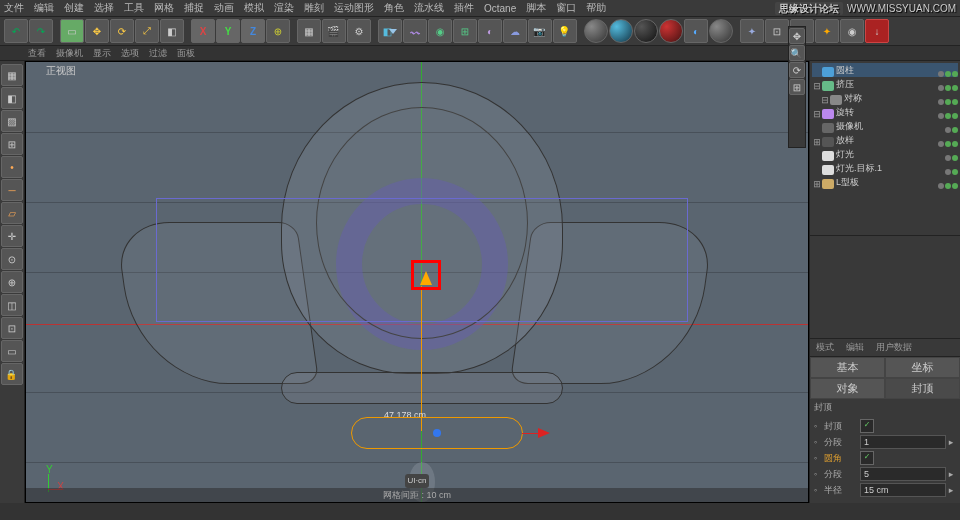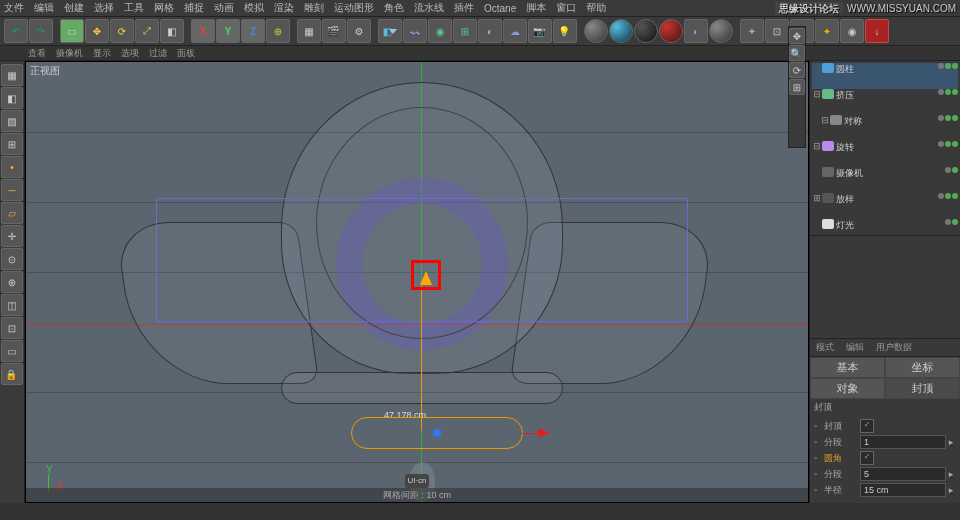--- a/index.html
+++ b/index.html
@@ -17,21 +17,21 @@
 .sphere.blue{background:radial-gradient(circle at 30% 30%,#5bd,#134)}
 .sphere.dark{background:radial-gradient(circle at 30% 30%,#555,#111)}
 .sphere.red{background:radial-gradient(circle at 30% 30%,#c33,#411)}
 .red-dot{background:#a22;border-color:#c44}
 .secondary-bar{display:flex;align-items:center;height:14px;background:#333;padding:0 28px;font-size:9px;color:#999;border-bottom:1px solid #222}
 .secondary-bar span{margin-right:10px}
 .main{display:flex;height:442px}
 .left-tools{width:24px;background:#3a3a3a;border-right:1px solid #222;padding-top:2px}
 .left-tools .tb-btn{margin:1px auto;width:20px;height:20px}
 .viewport-wrap{flex:1;position:relative;background:#5a6570;border:1px solid #000}
-.vp-title{position:absolute;top:2px;left:4px;color:#ccc;font-size:10px}
+.vp-title{position:absolute;top:2px;left:20px;color:#ccc;font-size:10px}
 .grid-h{position:absolute;left:0;right:0;height:1px;background:rgba(0,0,0,0.2)}
 .axis-red{position:absolute;top:262px;left:0;right:0;height:1px;background:#b33}
 .axis-green{position:absolute;left:395px;top:0;bottom:0;width:1px;background:#3a3}
 .blue-box{position:absolute;left:130px;top:136px;width:530px;height:122px;border:1px solid #6a6ad0}
 .ring-shape{position:absolute;left:310px;top:116px;width:172px;height:172px;border-radius:50%;border:26px solid rgba(90,80,180,0.45);box-sizing:border-box}
 .dome{position:absolute;left:255px;top:20px;width:280px;height:290px;border:1px solid #333;border-radius:50% 50% 45% 45%;background:rgba(170,175,185,0.15)}
 .dome-inner{position:absolute;left:290px;top:45px;width:210px;height:230px;border:1px solid #444;border-radius:50%}
 .wing-l{position:absolute;left:100px;top:160px;width:180px;height:160px;border:1px solid #333;background:rgba(170,175,185,0.1);border-radius:30% 10% 10% 50% / 30% 10% 10% 60%;transform:skewX(8deg)}
 .wing-r{position:absolute;right:105px;top:160px;width:180px;height:160px;border:1px solid #333;background:rgba(170,175,185,0.1);border-radius:10% 30% 50% 10% / 10% 30% 60% 10%;transform:skewX(-8deg)}
 .base-bar{position:absolute;left:255px;top:310px;width:280px;height:30px;border:1px solid #333;border-radius:16px;background:rgba(170,175,185,0.12)}
@@ -45,21 +45,21 @@
 .dim-text{position:absolute;left:358px;top:348px;font-size:9px;color:#ddd}
 .tail{position:absolute;left:383px;top:400px;width:26px;height:40px;background:rgba(160,165,175,0.3);border-radius:50%}
 .axis-helper{position:absolute;left:6px;bottom:6px;width:32px;height:32px}
 .axis-helper .y{position:absolute;left:14px;top:0;color:#3c3}
 .axis-helper .x{position:absolute;right:0;bottom:4px;color:#c44}
 .axis-helper .yline{position:absolute;left:16px;top:10px;width:1px;height:18px;background:#3c3}
 .axis-helper .xline{position:absolute;left:16px;bottom:6px;width:14px;height:1px;background:#c44}
 .footer{position:absolute;left:0;right:0;bottom:0;height:14px;background:rgba(40,40,40,0.5);text-align:center;color:#aaa;font-size:9px;line-height:14px}
 .right-panel{width:150px;background:#393939;border-left:1px solid #222;display:flex;flex-direction:column}
 .hier{height:170px;overflow:hidden;font-size:9px;border-bottom:1px solid #222;padding:2px}
-.hrow{display:flex;align-items:flex-start;height:26px;white-space:nowrap}
+.hrow{display:flex;align-items:flex-end;height:14px;white-space:nowrap}
 .hrow .exp{width:10px;text-align:center;color:#999}
 .hrow .ico{width:12px;height:10px;margin-right:2px;border-radius:2px}
 .hrow .lbl{flex:1;overflow:hidden;color:#ccc}
 .hrow .dots{display:flex;gap:1px}
 .hrow .dot{width:6px;height:6px;border-radius:50%}
 .hrow .dg{background:#5a5}
 .hrow .dk{background:#777}
 .ico-cyl{background:#4da0d8}
 .ico-ext{background:#6b8}
 .ico-sym{background:#888}
@@ -290,20 +290,29 @@
   <div class="hrow">
           <span class="exp"></span>
           <span class="ico ico-lt"></span>
           <span class="lbl">灯光</span>
           <span class="dots">
             <span class="dot dk"></span>
             <span class="dot dg"></span>
           </span>
         </div>
   <div class="hrow">
+          <span class="exp"></span>
+          <span class="ico ico-lt"></span>
+          <span class="lbl">灯光.目标.1</span>
+          <span class="dots">
+            <span class="dot dk"></span>
+            <span class="dot dg"></span>
+          </span>
+        </div>
+  <div class="hrow">
           <span class="exp">⊞</span>
           <span class="ico ico-flr"></span>
           <span class="lbl">L型板</span>
           <span class="dots">
             <span class="dot dk"></span>
             <span class="dot dg"></span>
             <span class="dot dg"></span>
           </span>
         </div>
 </div>

